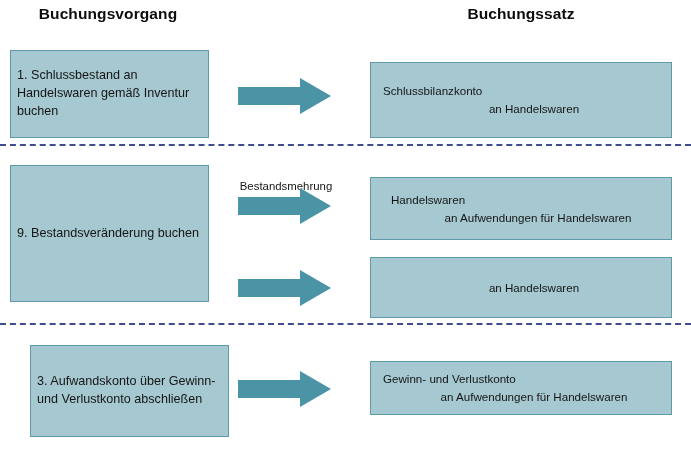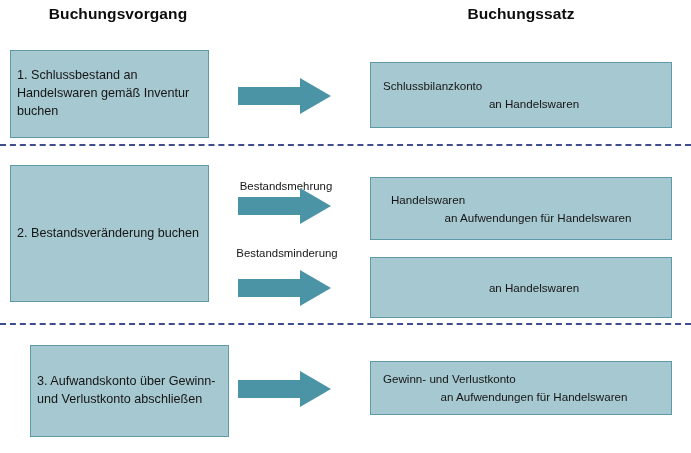--- a/index.html
+++ b/index.html
@@ -21,21 +21,21 @@
   
   .col-header {
     position: absolute;
     font-weight: bold;
     font-size: 15.5px;
     color: #0d0d0d;
     text-align: center;
     letter-spacing: 0.1px;
     white-space: nowrap;
   }
-  #header-left  { left: 18px;  top: 5px;  width: 200px; }
+  #header-left  { left: 8px;  top: 5px;  width: 200px; }
   #header-right { left: 370px; top: 5px;  width: 302px; text-align: center; }
 
   
   .box {
     position: absolute;
     background: #a6c8d0;
     border: 1px solid #5f9aa8;
     box-sizing: border-box;
     color: #151515;
     font-size: 12.6px;
@@ -86,21 +86,21 @@
   .separator {
     position: absolute;
     left: 0;
     width: 691px;
     height: 0;
     border-top: 2px dashed #3f4d8f;
   }
 
   
   #box1-left   { top: 50px;  height: 88px; }
-  #box1-right  { top: 62px;  height: 66px; }
+  #box1-right  { top: 62px;  height: 76px; }
   #arrow1      { left: 238px; top: 78px; }
 
   #box2-left   { top: 165px; height: 137px; }
   #box2a-right { top: 177px; height: 63px; padding-left: 20px; }
   #box2b-right { top: 257px; height: 61px; }
   #arrow2a     { left: 238px; top: 188px; }
   #arrow2b     { left: 238px; top: 270px; }
   #label2a     { left: 221px; top: 180px; width: 130px; }
   #label2b     { left: 219px; top: 247px; width: 136px; }
 
@@ -130,37 +130,36 @@
   </div>
 
   <div class="box right" id="box1-right">
     <span class="entry-soll">Schlussbilanzkonto</span>
     <span class="entry-haben">an Handelswaren</span>
   </div>
 
   <div class="separator" id="sep1"></div>
 
   <div class="box left" id="box2-left">
-    <span class="box-text">2. Bestandsveränderung buchen</span>
+    <span class="box-text">9. Bestandsveränderung buchen</span>
   </div>
 
   <div class="arrow-label" id="label2a">Bestandsmehrung</div>
 
   <div class="arrow" id="arrow2a">
     <svg viewBox="0 0 93 36" preserveAspectRatio="none" aria-hidden="true">
       <polygon points="0,9 62,9 62,0 93,18 62,36 62,27 0,27" fill="#4a94a5"></polygon>
     </svg>
   </div>
 
   <div class="box right" id="box2a-right">
     <span class="entry-soll">Handelswaren</span>
     <span class="entry-haben">an Aufwendungen für Handelswaren</span>
   </div>
 
-  <div class="arrow-label" id="label2b">Bestandsminderung</div>
 
   <div class="arrow" id="arrow2b">
     <svg viewBox="0 0 93 36" preserveAspectRatio="none" aria-hidden="true">
       <polygon points="0,9 62,9 62,0 93,18 62,36 62,27 0,27" fill="#4a94a5"></polygon>
     </svg>
   </div>
 
   <div class="box right" id="box2b-right">
     <span class="entry-haben">an Handelswaren</span>
   </div>

